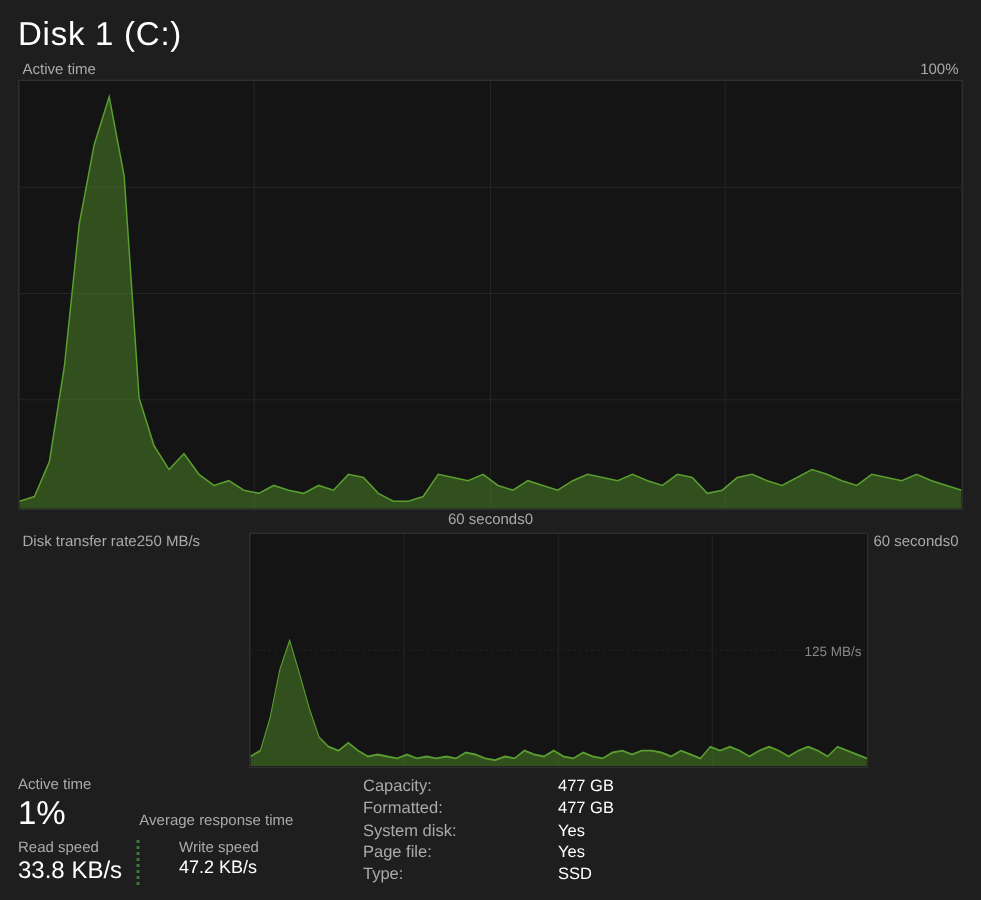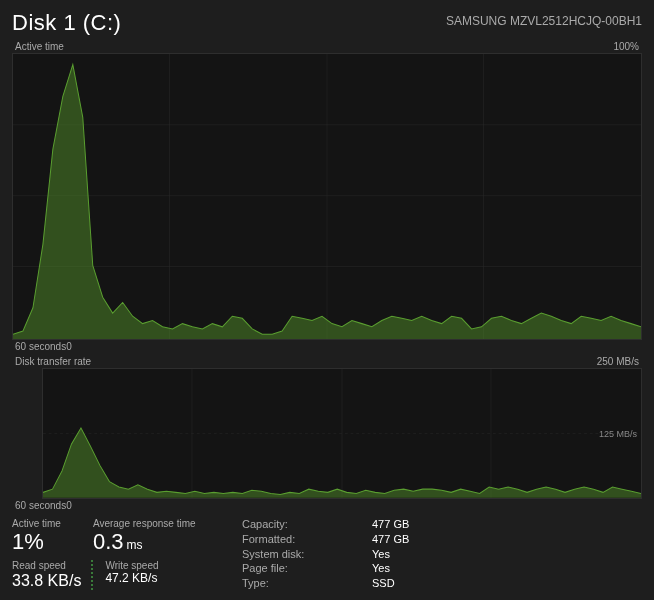--- a/index.html
+++ b/index.html
@@ -44,21 +44,21 @@
     }
     .chart-label-row {
       display: flex;
       justify-content: space-between;
       padding: 1px 3px;
       font-size: 10px;
       color: #aaa;
     }
     .chart-bottom-label {
       display: flex;
-      justify-content: flex-start;
+      justify-content: center;
       padding: 1px 3px;
       font-size: 10px;
       color: #aaaaaa;
     }
     svg.chart-svg {
       display: block;
       width: 100%;
     }
     .stats-section {
       display: flex;
@@ -100,21 +100,20 @@
       stroke-width: 0.5;
     }
   </style>
 </head>
 <body>
 
 <div class="container">
 
   <div class="header">
     <div class="disk-title">Disk 1 (C:)</div>
-    <div class="disk-model">SAMSUNG MZVL2512HCJQ-00BH1</div>
   </div>
 
   <div class="chart-section">
 
     <div style="position:relative; flex: 2.2; display:flex; flex-direction:column;">
       <div class="chart-label-row">
         <span>Active time</span>
         <span>100%</span>
       </div>
       <div style="flex:1; position:relative; background:#141414; border:1px solid #2e2e2e;">
@@ -262,21 +261,21 @@
             630,258
           "></polyline>
         </svg>
       </div>
       <div class="chart-bottom-label">
         <span>60 seconds</span>
         <span>0</span>
       </div>
     </div>
 
-    <div style="position:relative; flex:1.1; display:flex; flex-direction:column; margin-top:2px;">
+    <div style="position:relative; flex:1.1; display:flex; flex-direction:row; margin-top:2px;">
       <div class="chart-label-row">
         <span>Disk transfer rate</span>
         <span>250 MB/s</span>
       </div>
       <div style="flex:1; position:relative; background:#141414; border:1px solid #2e2e2e;margin-left:30px;">
 
         <div style="position:absolute; right:4px; top:50%; transform:translateY(-50%); font-size:9px; color:#888; z-index:2;">125 MB/s</div>
         <svg class="chart-svg" height="100%" width="100%" viewBox="0 0 630 120" preserveAspectRatio="none">
 
           <line x1="0" y1="60" x2="630" y2="60" stroke="#2a2a2a" stroke-width="0.5" stroke-dasharray="3,3"></line>
@@ -432,28 +431,24 @@
 
     <div style="display:flex; flex-direction:column; gap:6px; min-width:200px;">
 
       <div style="display:flex; gap:24px; align-items:flex-end;">
         <div>
           <div class="stat-label">Active time</div>
           <div class="stat-value">1%</div>
         </div>
         <div style="margin-left:8px;">
           <div class="stat-label">Average response time</div>
-          <div style="display:flex; align-items:baseline; gap:3px;">
-            <div class="stat-value">0.3</div>
-            <div class="stat-unit">ms</div>
-          </div>
         </div>
       </div>
 
-      <div style="display:flex; align-items:stretch; gap:2px;">
+      <div style="display:flex; align-items:stretch; gap:16px;">
         <div style="padding-right:10px; border-right:2px dotted #3a7a3a;">
           <div class="stat-label">Read speed</div>
           <div class="stat-value" style="font-size:16px;">33.8 KB/s</div>
         </div>
         <div style="padding-left:10px;">
           <div class="stat-label">Write speed</div>
           <div class="stat-value" style="font-size:12px;">47.2 KB/s</div>
         </div>
       </div>
     </div>

